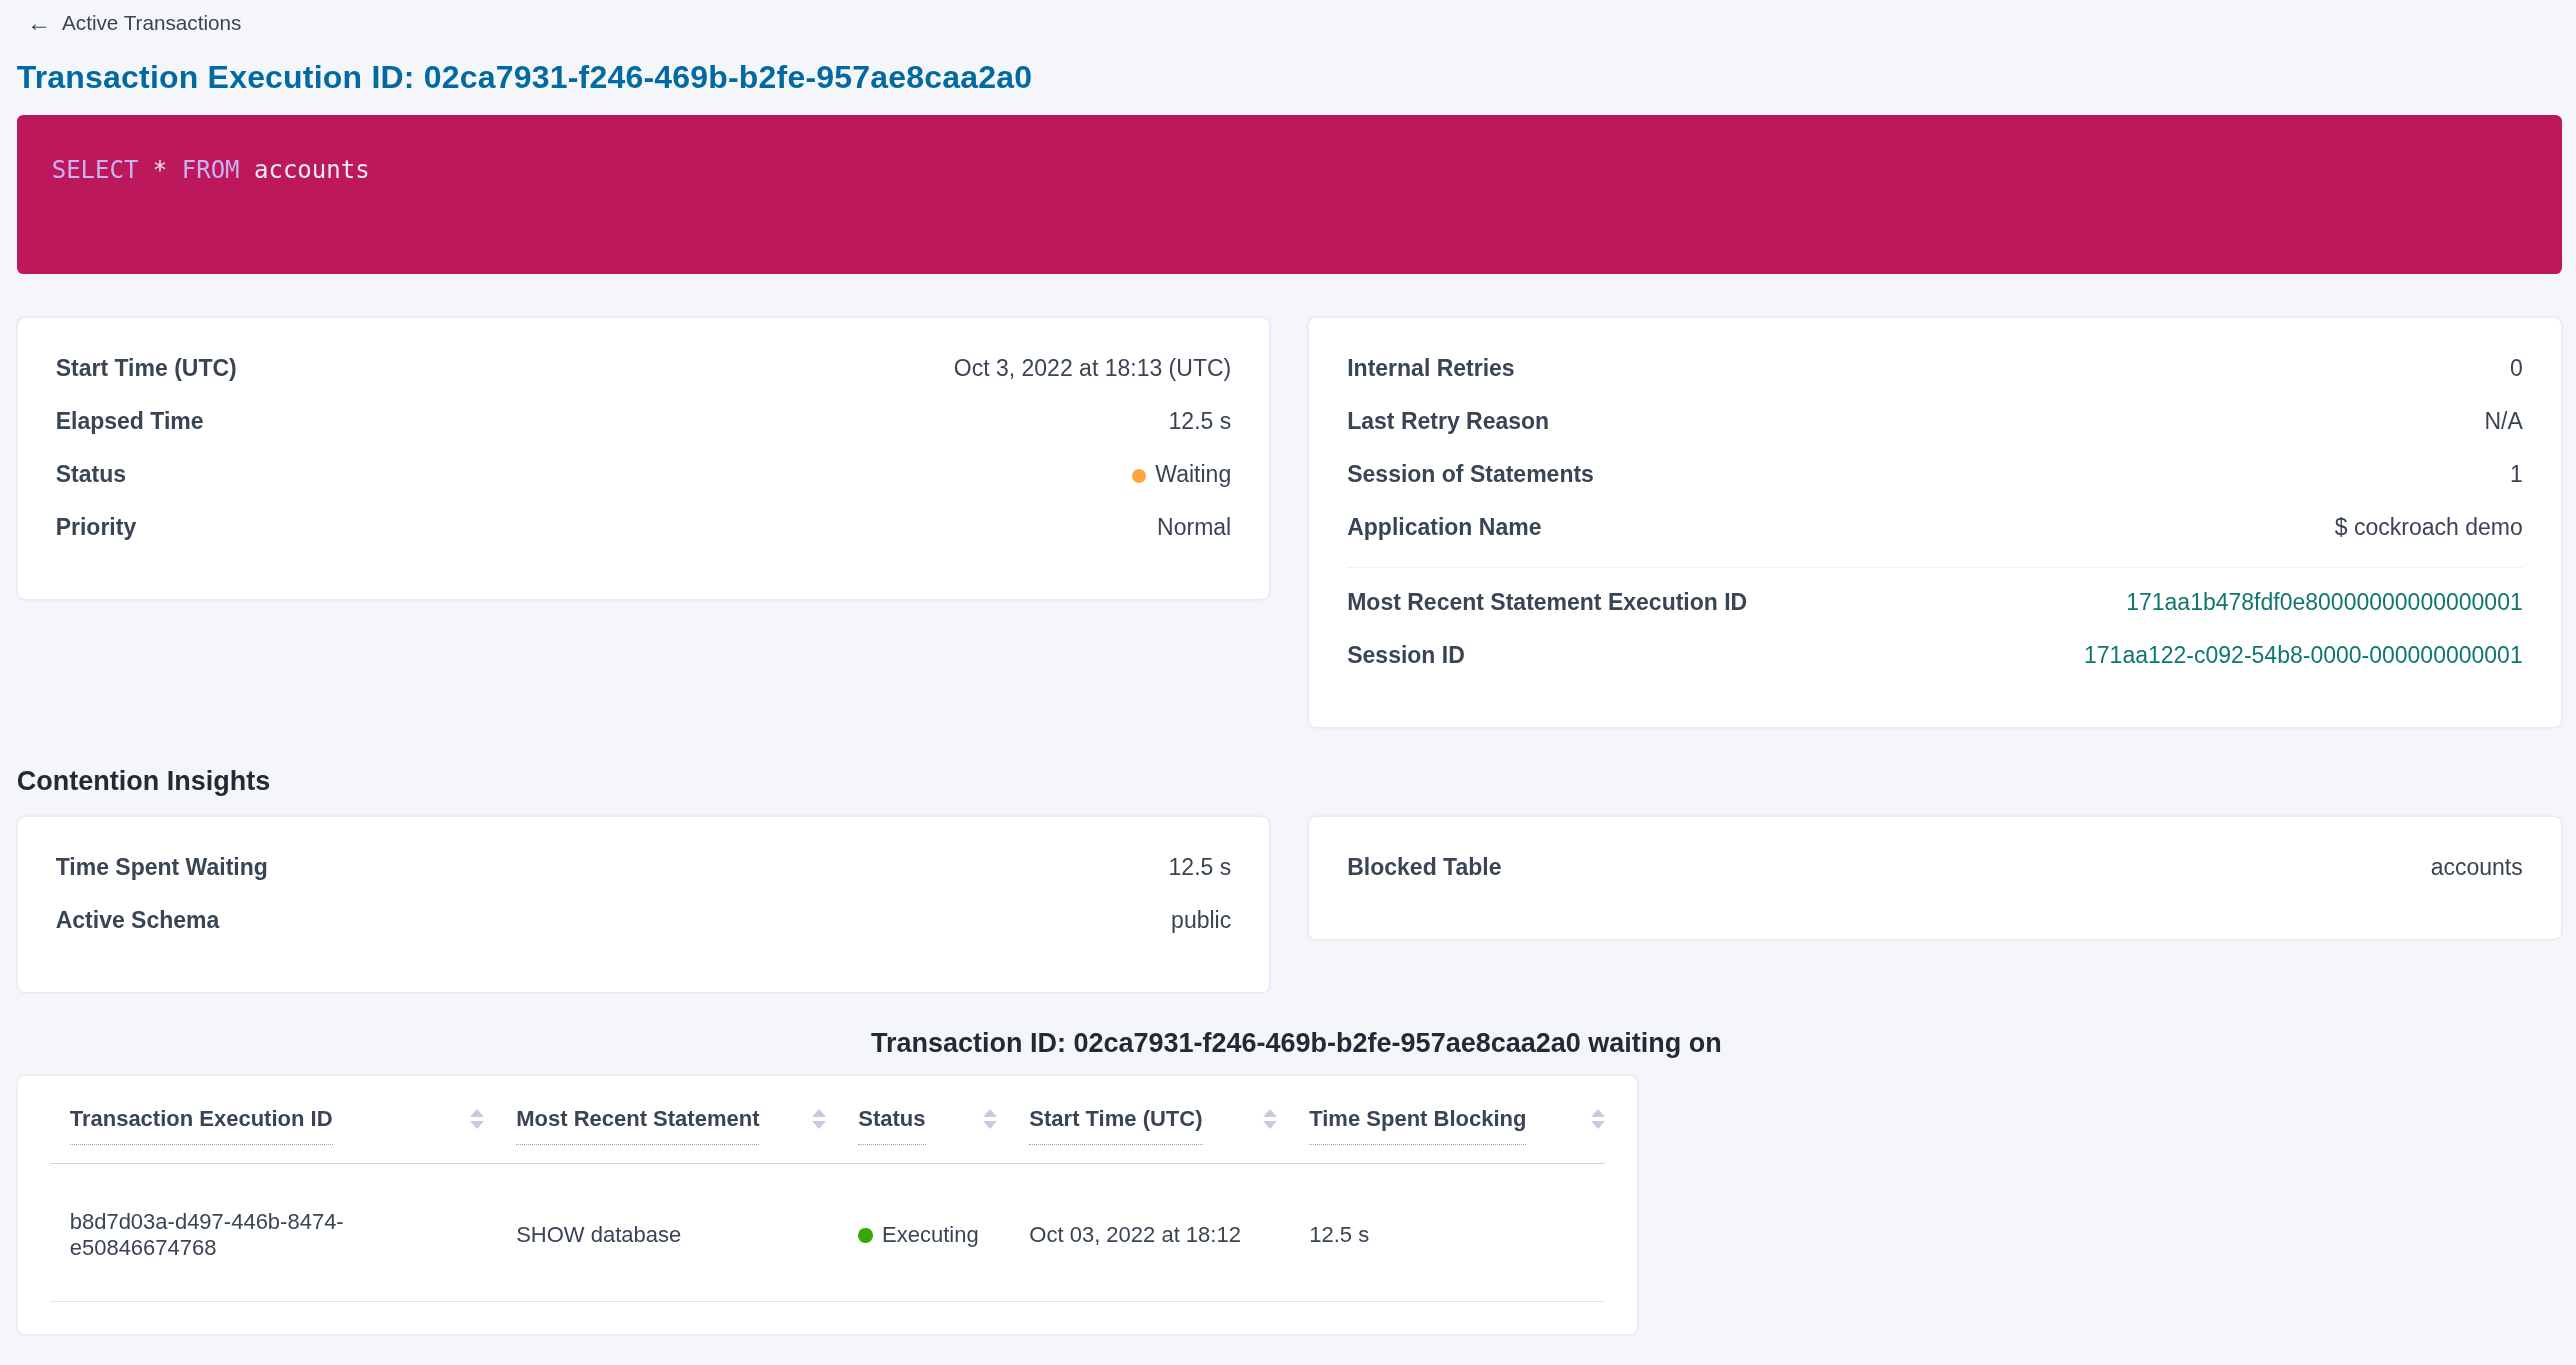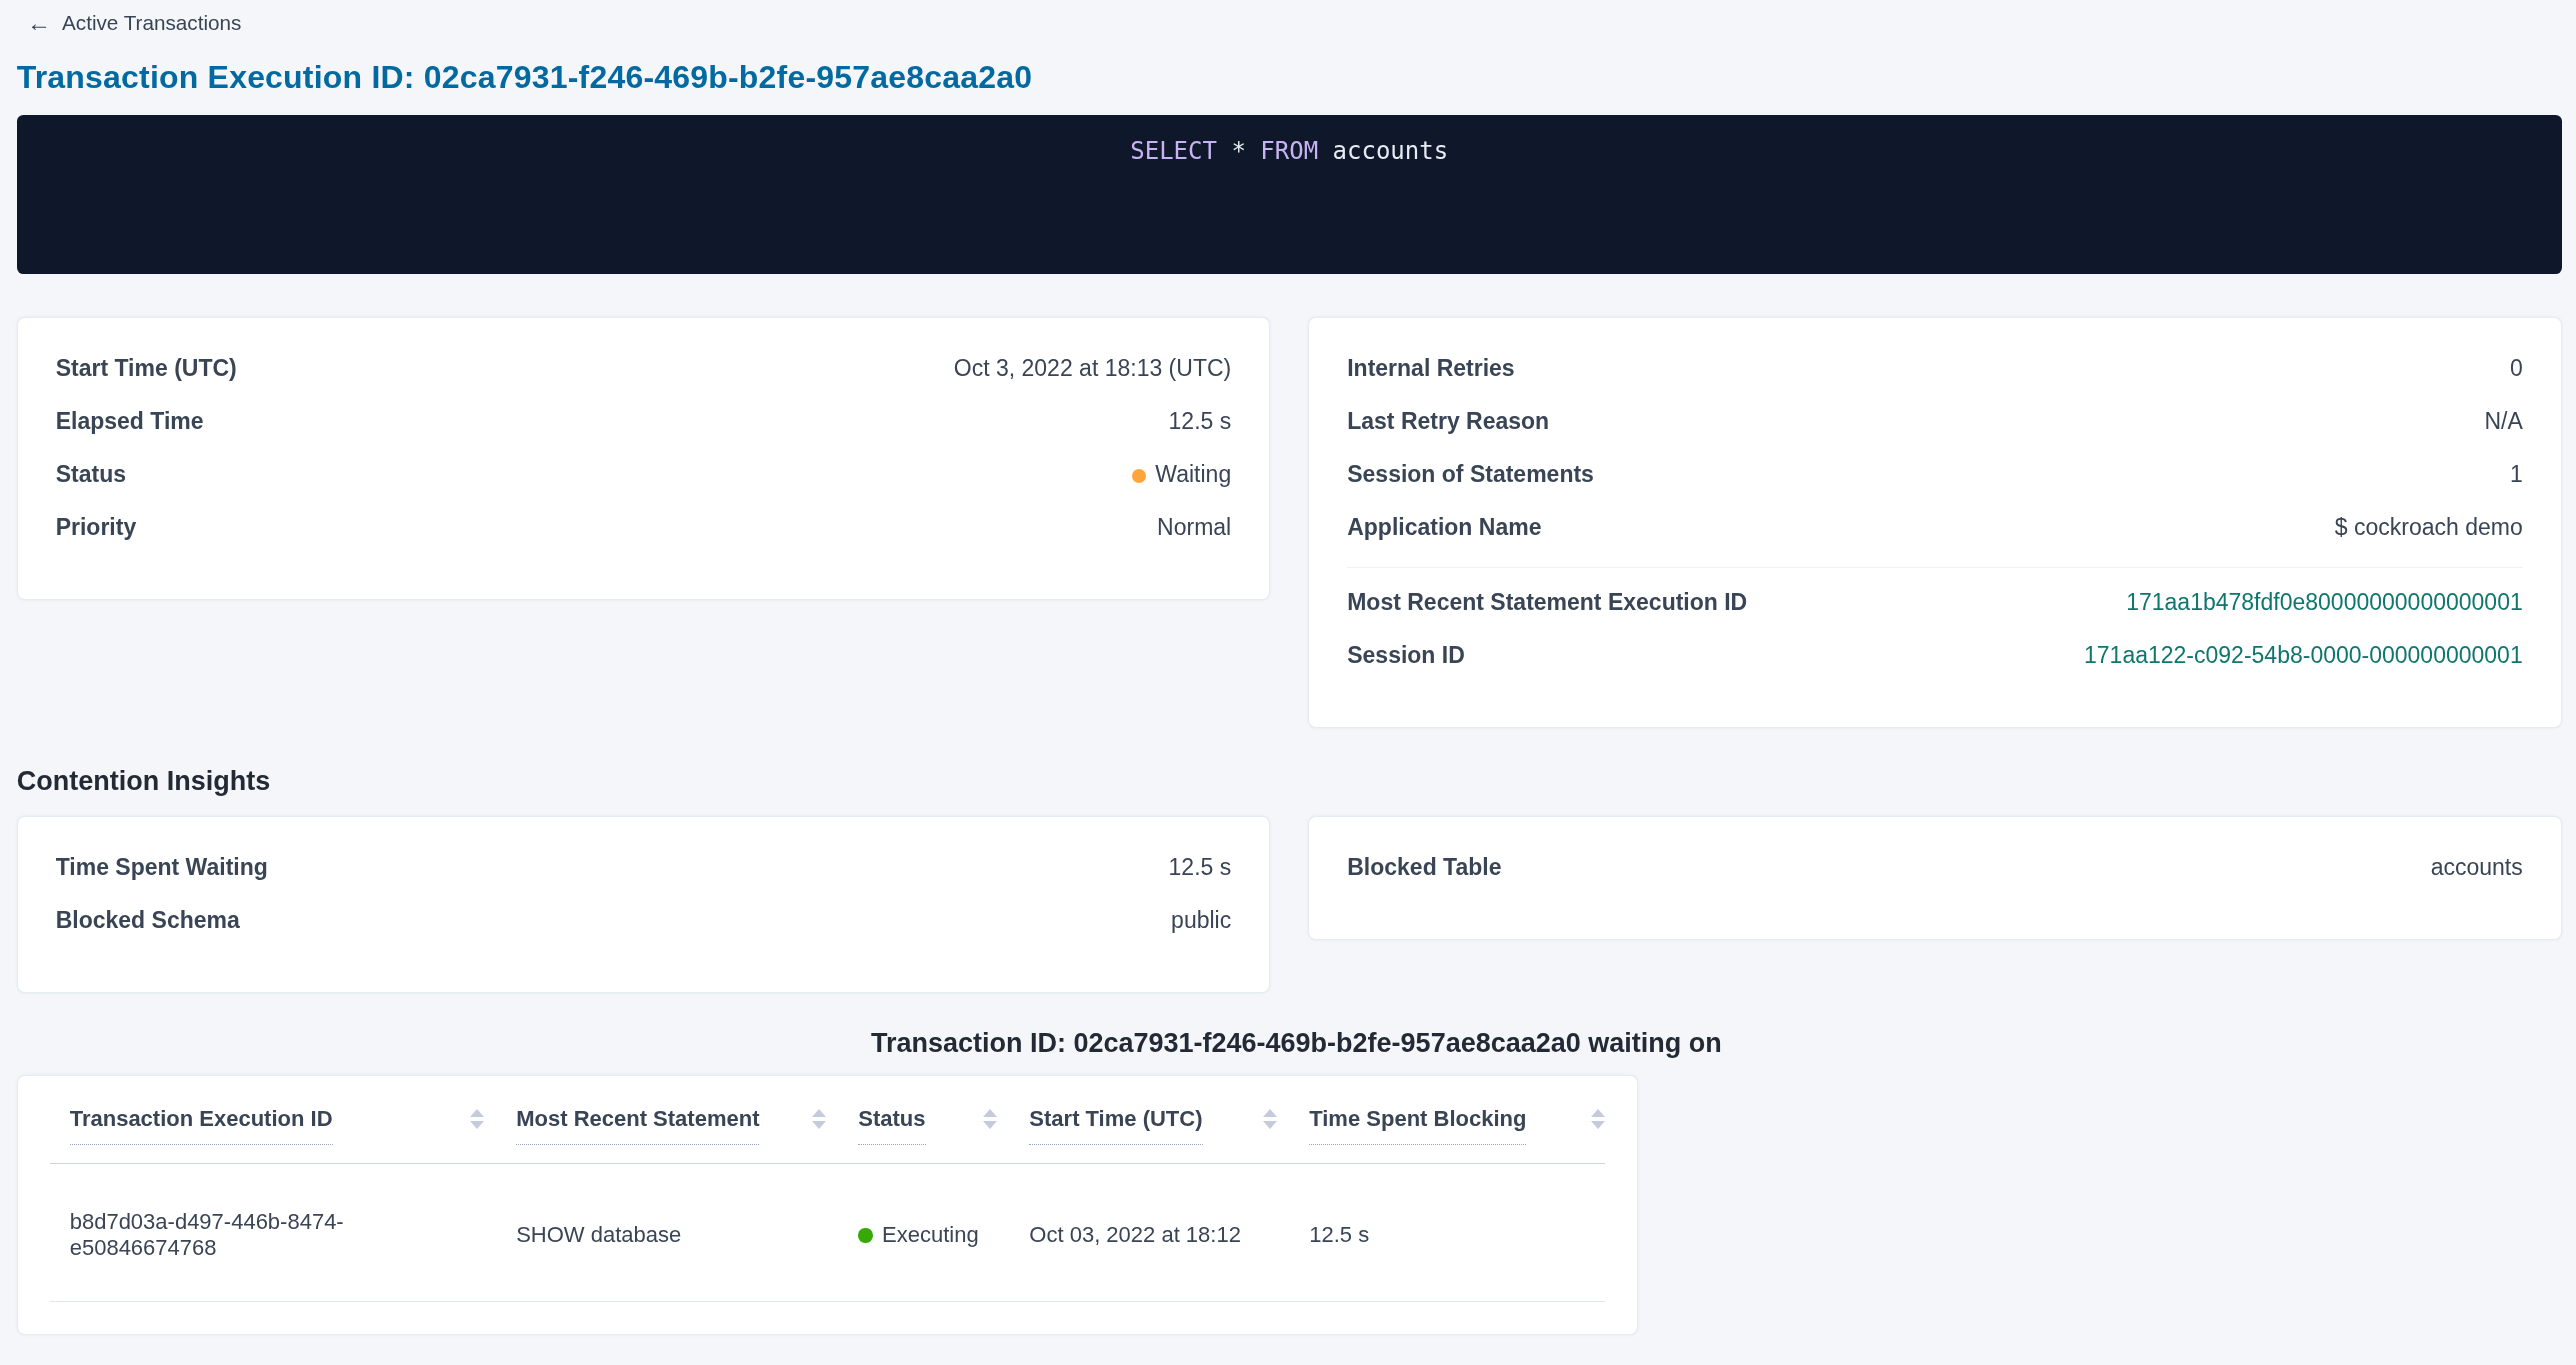--- a/index.html
+++ b/index.html
@@ -23,27 +23,26 @@
   .page-title {
     margin: 24px 0 0 16.7px;
     font-size: 32px; font-weight: bold; color: #0369a1;
     letter-spacing: 0.2px;
   }
 
   
   .sql-box {
     margin: 19px 14.3px 0 16.7px;
     height: 159px;
-    background: #0f172a;
+    background: #be185d;
     border-radius: 6.4px;
-    padding: 22px 35px;
+    padding: 41px 35px;
     font-family: "DejaVu Sans Mono", monospace;
     font-size: 24px;
     color: #e7ebf2;
-    text-align: center;
   }
   .sql-kw { color: #c8b3f2; }
   .sql-plain { color: #e7ebf2; }
 
   
   .cards-row {
     display: flex; gap: 38px;
     margin: 43px 14.3px 0 16.7px;
     align-items: flex-start;
   }
@@ -203,21 +202,21 @@
 <h2 class="section-heading">Contention Insights</h2>
 
 <div class="cards-row" style="margin-top:0;">
 
   <div class="card">
     <div class="kv-row">
       <span class="kv-label">Time Spent Waiting</span>
       <span class="kv-value">12.5 s</span>
     </div>
     <div class="kv-row">
-      <span class="kv-label">Blocked Schema</span>
+      <span class="kv-label">Active Schema</span>
       <span class="kv-value">public</span>
     </div>
   </div>
 
   <div class="card">
     <div class="kv-row">
       <span class="kv-label">Blocked Table</span>
       <span class="kv-value">accounts</span>
     </div>
   </div>

